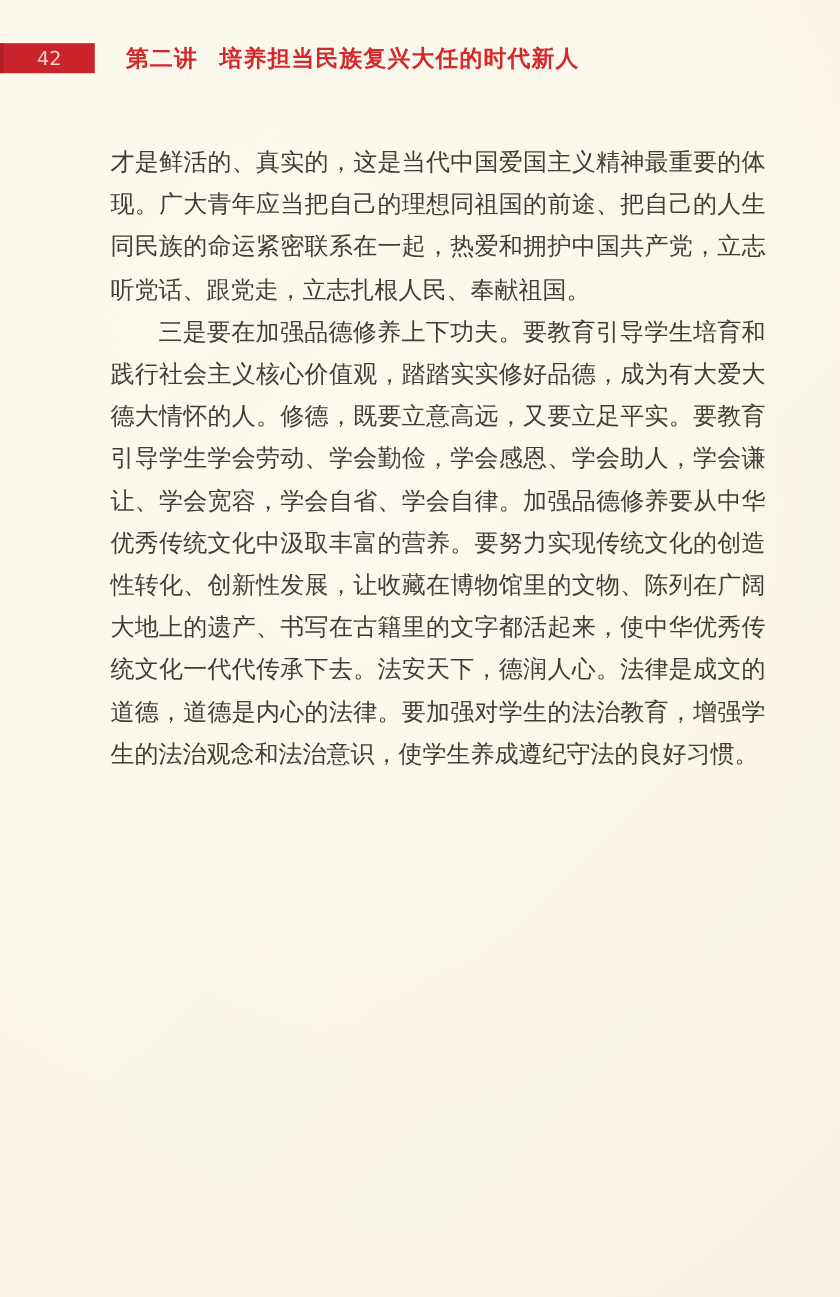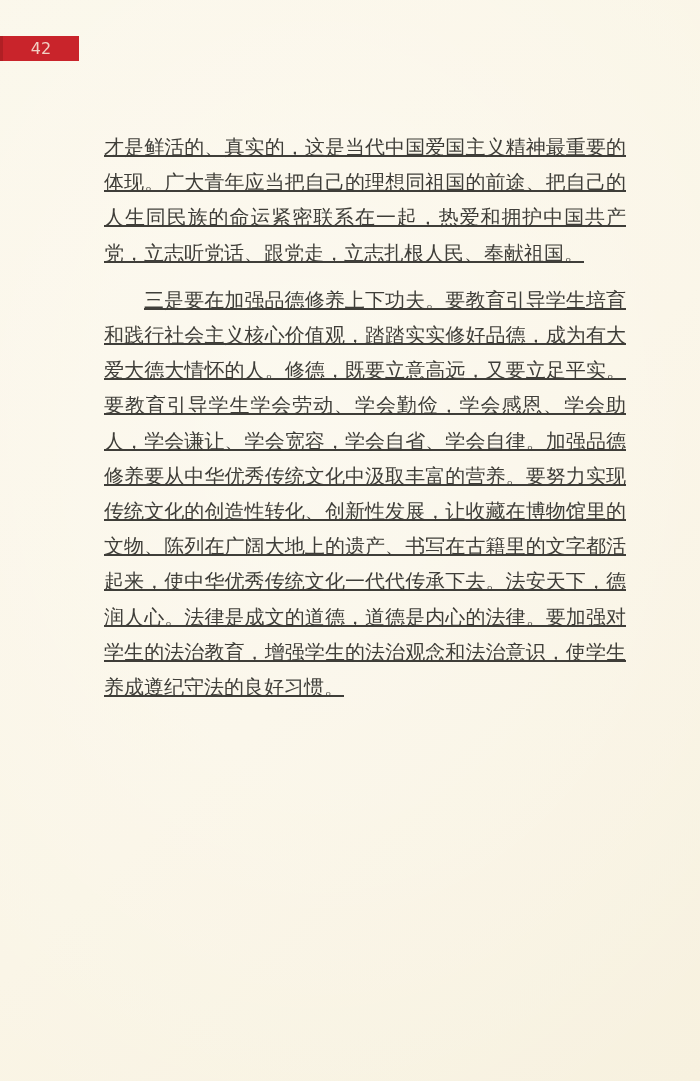--- a/index.html
+++ b/index.html
@@ -80,38 +80,41 @@
     top: 118px;
     left: 92px;
     width: 546px;
     color: var(--text-color, #3f3e39);
     font-size: 20px;
     line-height: 35.2px;
     text-align: justify;
     font-family: "DejaVu Serif", serif;
   }
   .body-text p {
-    margin: 12px;
+    margin: 0;
     padding: 0;
-    text-decoration: underline;
   }
   .body-text p.indent {
     text-indent: 2em;
   }
 </style>
 </head>
 <body>
 
 <div class="page">
 
 
   <div class="header">
     <div class="page-number-block">
       <span>42</span>
     </div>
+    <div class="chapter-heading">
+      <span class="chapter-label">第二讲</span>
+      <span class="chapter-title">培养担当民族复兴大任的时代新人</span>
+    </div>
   </div>
 
   <div class="body-text" id="paragraphs">
       <p>才是鲜活的、真实的，这是当代中国爱国主义精神最重要的体现。广大青年应当把自己的理想同祖国的前途、把自己的人生同民族的命运紧密联系在一起，热爱和拥护中国共产党，立志听党话、跟党走，立志扎根人民、奉献祖国。</p>
       <p class="indent">三是要在加强品德修养上下功夫。要教育引导学生培育和践行社会主义核心价值观，踏踏实实修好品德，成为有大爱大德大情怀的人。修德，既要立意高远，又要立足平实。要教育引导学生学会劳动、学会勤俭，学会感恩、学会助人，学会谦让、学会宽容，学会自省、学会自律。加强品德修养要从中华优秀传统文化中汲取丰富的营养。要努力实现传统文化的创造性转化、创新性发展，让收藏在博物馆里的文物、陈列在广阔大地上的遗产、书写在古籍里的文字都活起来，使中华优秀传统文化一代代传承下去。法安天下，德润人心。法律是成文的道德，道德是内心的法律。要加强对学生的法治教育，增强学生的法治观念和法治意识，使学生养成遵纪守法的良好习惯。</p>
     </div>
 
 </div>
 
 </body></html>

